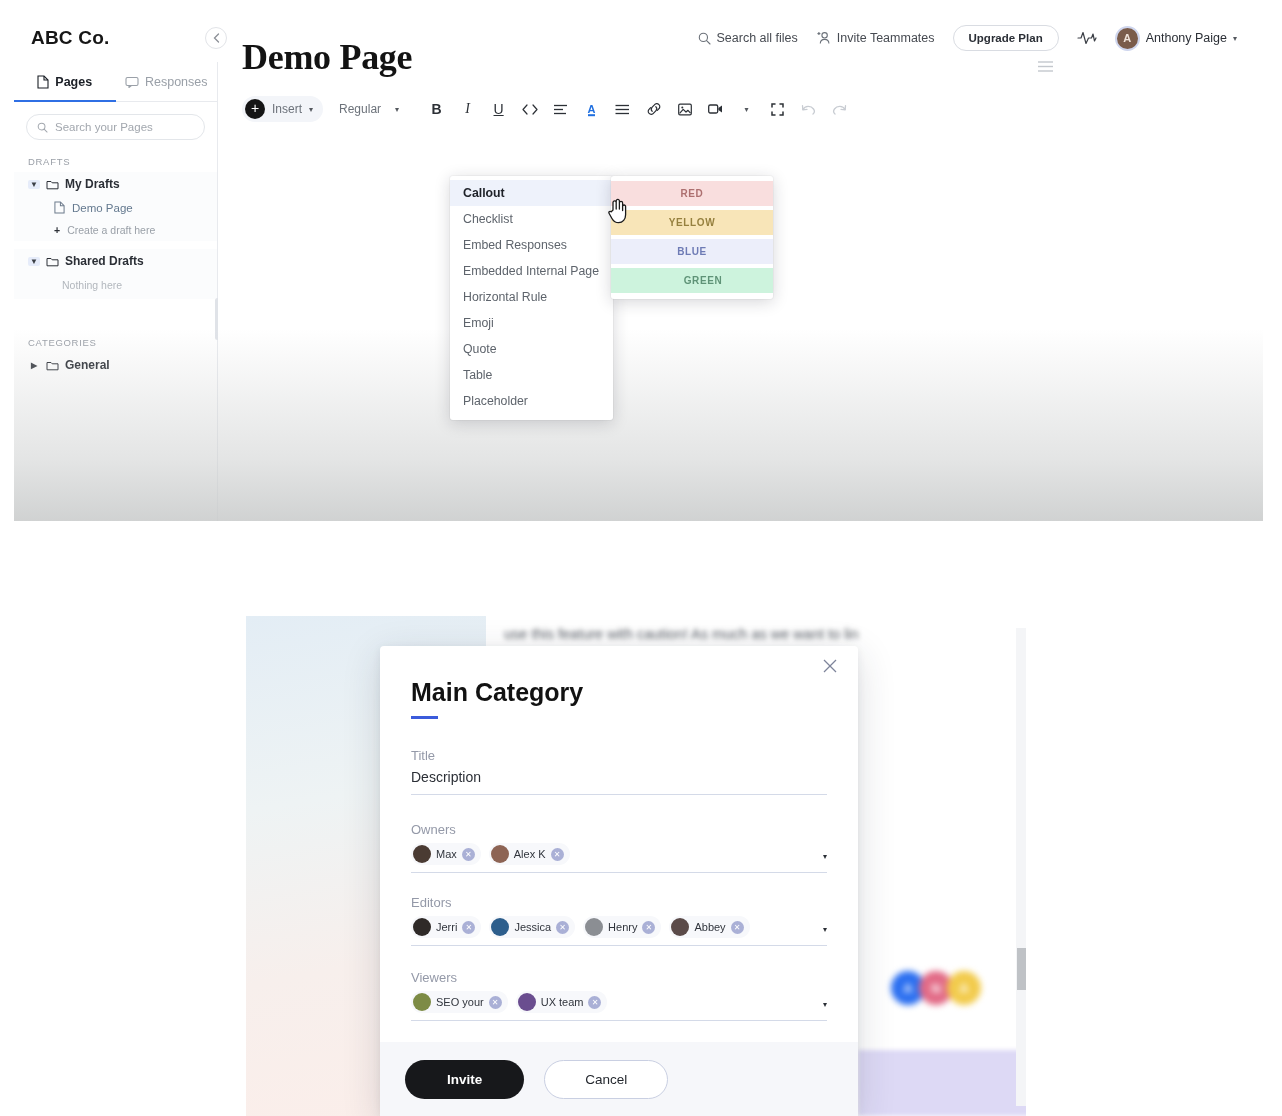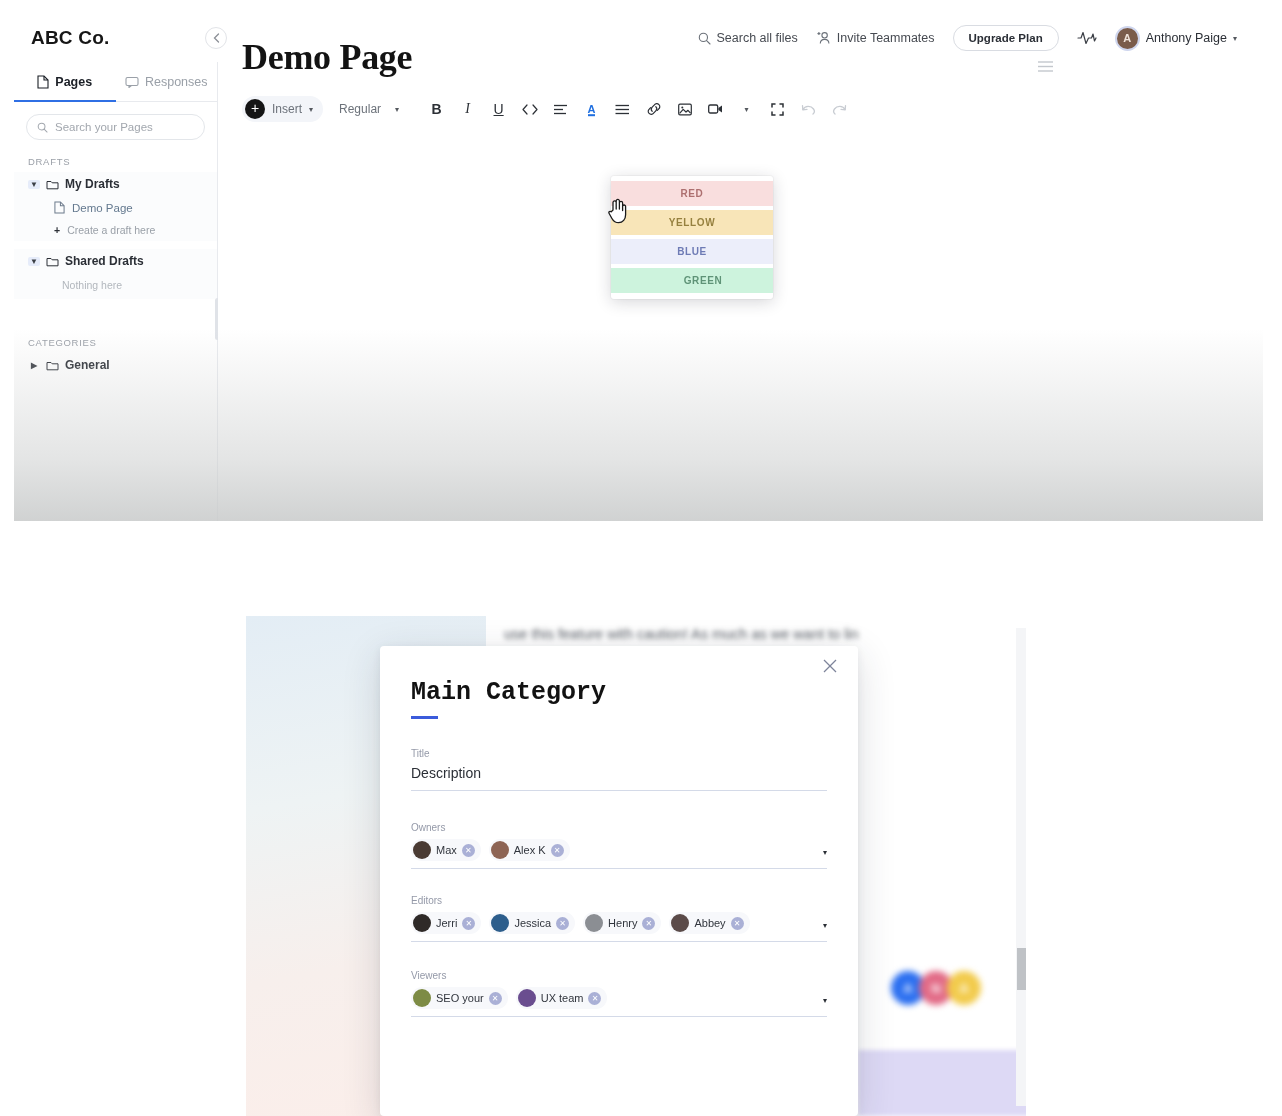--- a/index.html
+++ b/index.html
@@ -219,27 +219,27 @@
     box-shadow: 0 10px 38px rgba(40,45,65,.16), 0 2px 8px rgba(40,45,65,.08);
     z-index: 5;
   }
   .modal-close {
     position: absolute; right: 18px; top: 12px;
     width: 20px; height: 20px; color: #7e849b; font-size: 17px; line-height: 20px;
     text-align: center; font-weight: 300;
   }
   .modal-title {
     position: absolute; left: 31px; top: 32px;
-    font-family: Liberation Mono, monospace; font-size: 25px; font-weight: 700; color: #121212;
+    font-family: Liberation Sans, sans-serif; font-size: 25px; font-weight: 700; color: #121212;
   }
   .modal-rule {
     position: absolute; left: 31px; top: 70px; width: 27px; height: 2.5px; background: #3b5bdb;
   }
   .field { position: absolute; left: 31px; width: 416px; }
-  .field-label { font-size: 10px; color: #9499a8; margin-bottom: 6px; }
+  .field-label { font-size: 13px; color: #9499a8; margin-bottom: 6px; }
   .field-value { font-size: 14px; color: #2b2f36; padding-bottom: 9px; }
   .field-underline { border-bottom: 1px solid #d4dae8; }
   .chips-row {
     display: flex; align-items: center; flex-wrap: nowrap;
     padding-bottom: 7px; position: relative;
   }
   .chip {
     display: flex; align-items: center; gap: 5px;
     background: #f7f8fb; border-radius: 13px; padding: 2px 6px 2px 2px;
     margin-right: 8px; font-size: 11px; color: #31353d; white-space: nowrap;
@@ -478,20 +478,31 @@
         </div>
         <div class="tb-btn dim">
           <svg width="15" height="13" viewBox="0 0 15 13">
               <path d="M13 6.5 C11 2.5 5 2.5 2.5 6 C1.2 7.9 1.7 10 3 11" stroke="#c8ccd2" stroke-width="1.3" fill="none" stroke-linecap="round"></path>
               <path d="M13.5 2.6 L13.2 6.8 L9 6.3" stroke="#c8ccd2" stroke-width="1.3" fill="none" stroke-linecap="round" stroke-linejoin="round"></path>
             </svg>
         </div>
       </div>
     </div>
 
+    <div class="insert-menu">
+      <div class="insert-item active">Callout</div>
+      <div class="insert-item">Checklist</div>
+      <div class="insert-item">Embed Responses</div>
+      <div class="insert-item">Embedded Internal Page</div>
+      <div class="insert-item">Horizontal Rule</div>
+      <div class="insert-item">Emoji</div>
+      <div class="insert-item">Quote</div>
+      <div class="insert-item">Table</div>
+      <div class="insert-item">Placeholder</div>
+    </div>
 
     <div class="callout-menu">
       <div class="callout-row" style="background:#f9dede;color:#ad7070;">RED</div>
       <div class="callout-row" style="background:#f8e5b8;color:#96803f;">YELLOW</div>
       <div class="callout-row" style="background:#eceefa;color:#6e7bb5;">BLUE</div>
       <div class="callout-row" style="background:#cdf3dd;color:#5f9377;margin-bottom:0;padding-left:22px;">GREEN</div>
     </div>
 
     <svg class="cursor-hand" viewBox="0 0 24 28">
       <path d="M7 13 V5.5a1.6 1.6 0 0 1 3.2 0V12V4a1.6 1.6 0 0 1 3.2 0v8V6a1.6 1.6 0 0 1 3.2 0v7.5V9.5a1.5 1.5 0 0 1 3 0v8.2c0 4.5-2.8 8-7 8-3.3 0-5-1.4-6.5-4L3 16.2c-.7-1.2 1-2.6 2.2-1.3z" fill="#ffffff" stroke="#1a1a1a" stroke-width="1.3" stroke-linejoin="round"></path>
@@ -595,16 +606,20 @@
           </div>
           <div class="chip">
             <span class="chip-av" style="background:#6a4d8f;"></span>
             <span>UX team</span>
             <span class="chip-x">✕</span>
           </div>
           <span class="field-caret mini-caret">▾</span>
         </div>
       </div>
 
+      <div class="modal-footer">
+        <div class="btn-invite">Invite</div>
+        <div class="btn-cancel">Cancel</div>
+      </div>
     </div>
   </div>
 
 </div>
 
 </body></html>

